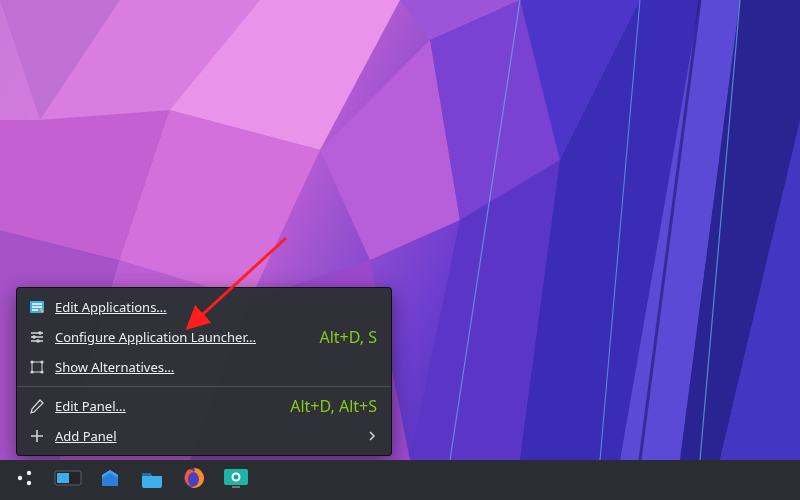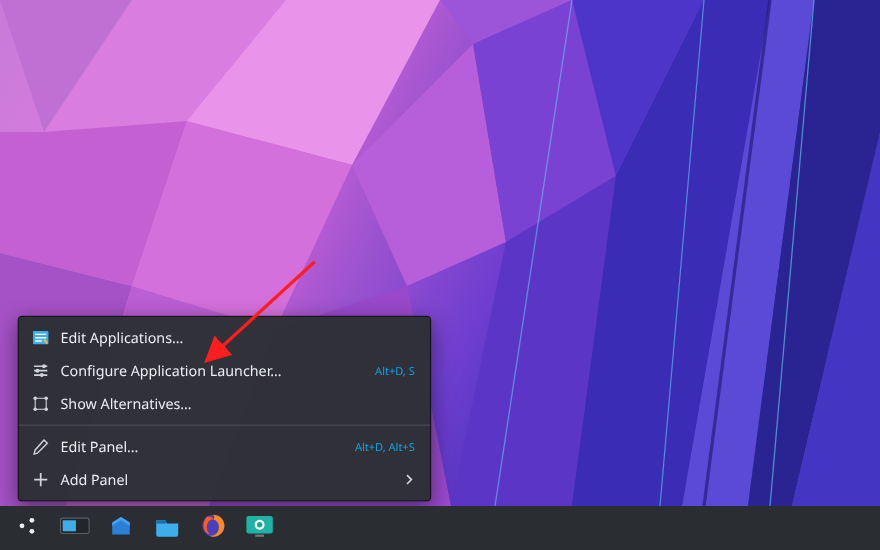--- a/index.html
+++ b/index.html
@@ -32,22 +32,22 @@
     position: absolute; left: 16px; bottom: 44px; width: 376px;
     background: rgba(44,48,52,.97); border: 1px solid rgba(0,0,0,.7);
     border-radius: 4px; color: #eceff1; box-shadow: 0 6px 20px rgba(0,0,0,.45);
     padding: 4px 0;
   }
   .mi {
     display: flex; align-items: center; height: 30px; padding: 0 14px 0 12px; gap: 10px;
     cursor: default;
   }
   .mi .icon { width: 16px; height: 16px; flex: 0 0 16px; display:flex; align-items:center; justify-content:center; }
-  .mi .label { flex: 1 1 auto; white-space: nowrap; }
-  .mi .accel { color: #0ea5e9; font-size: 10px; }
+  .mi .label { flex: 1 1 auto; white-space: nowrap; text-decoration: underline; }
+  .mi .accel { color: #84cc16; font-size: 16px; }
   .mi .sub { color: #c8cdd2; }
   .sep { height: 1px; background: rgba(255,255,255,.14); margin: 4px 0; }
 
   
   .arrow { position: absolute; left: 180px; top: 234px; pointer-events: none; }
 </style>
 </head>
 <body>
 
 <div class="wallpaper">

